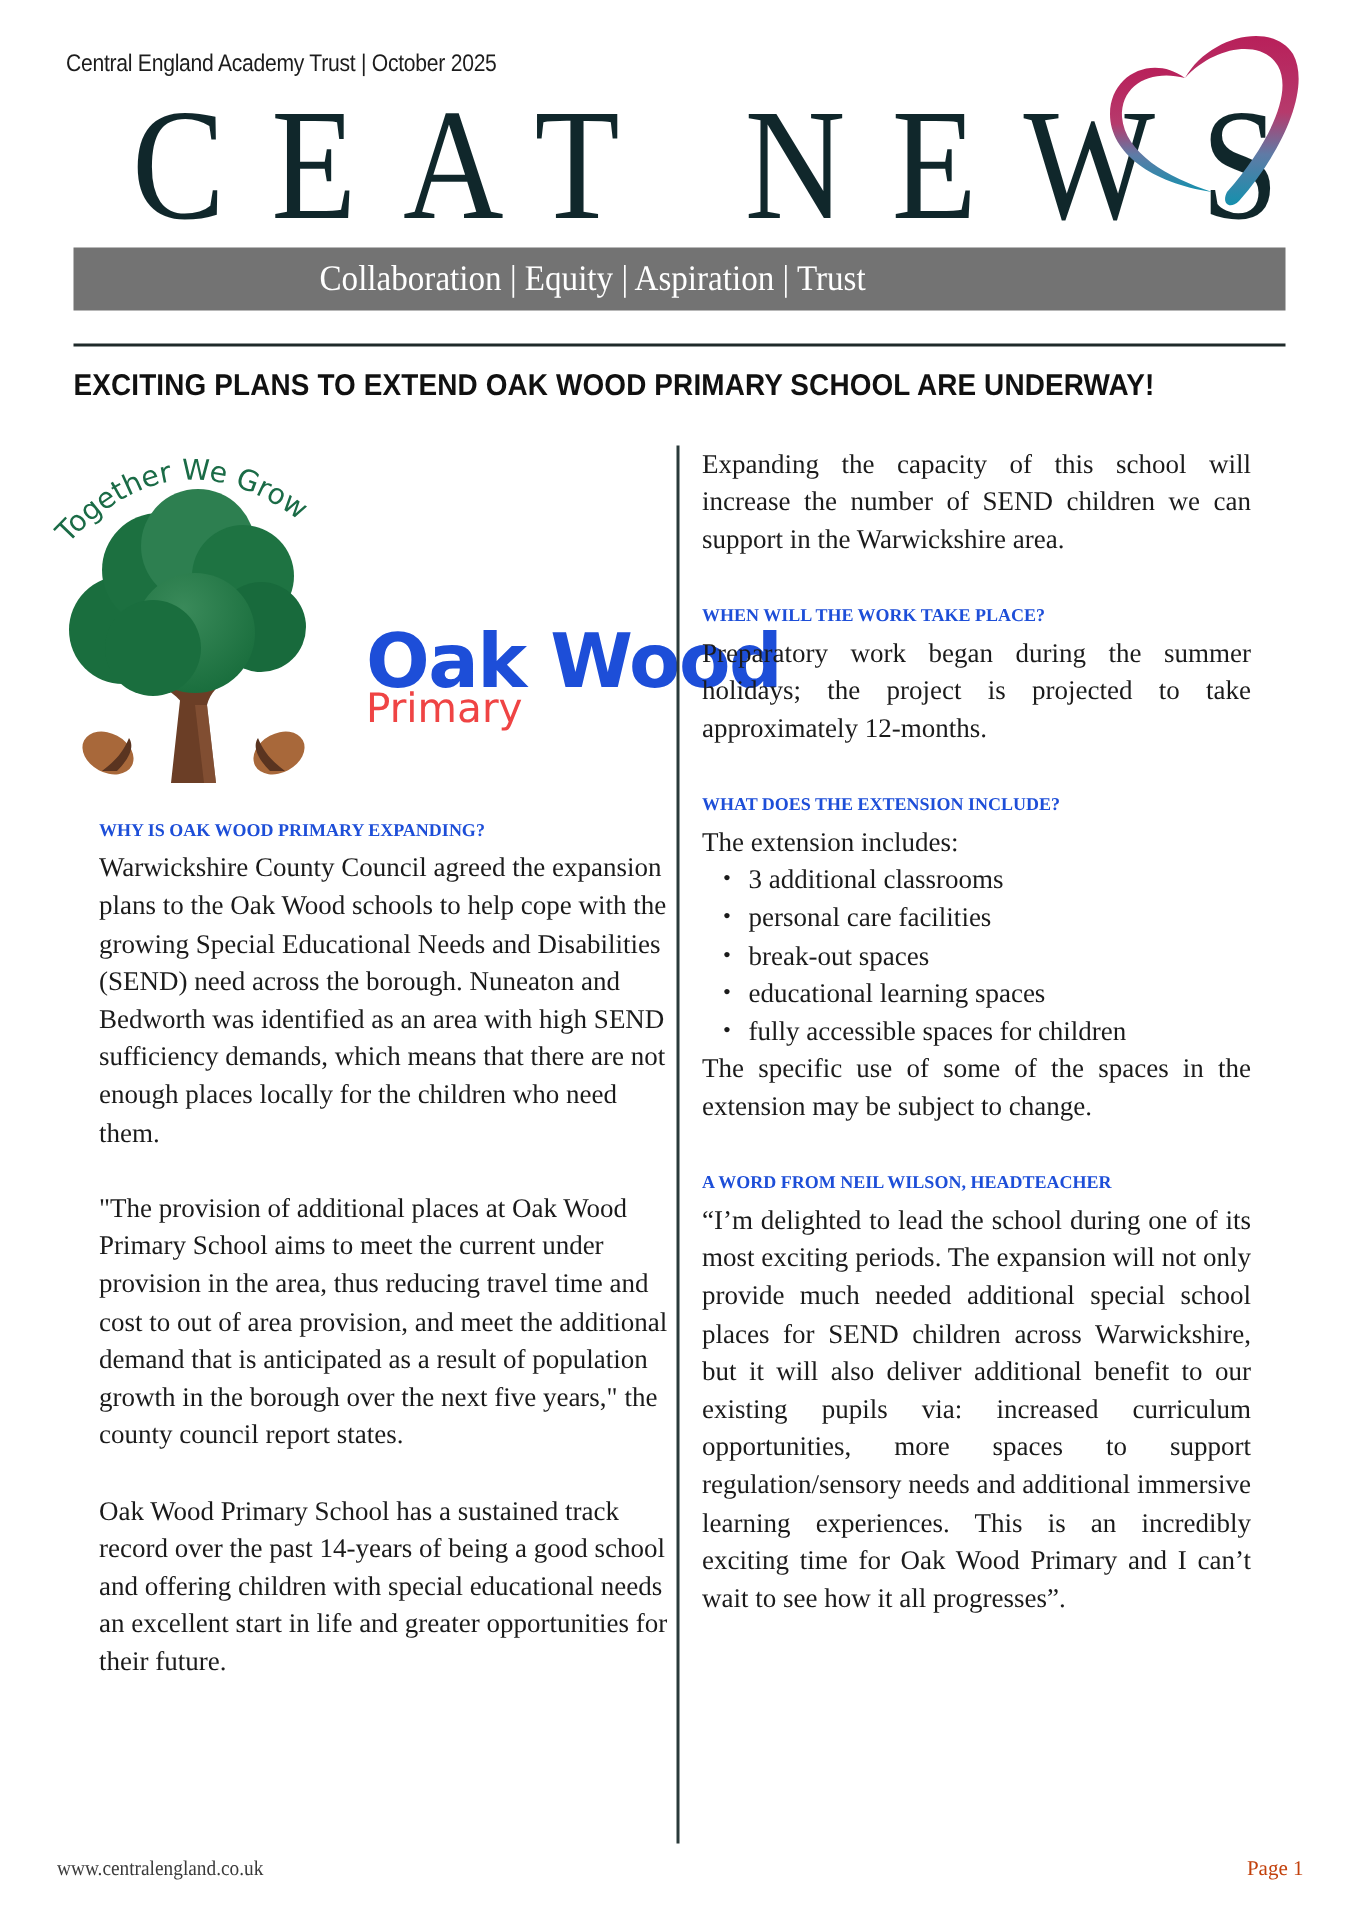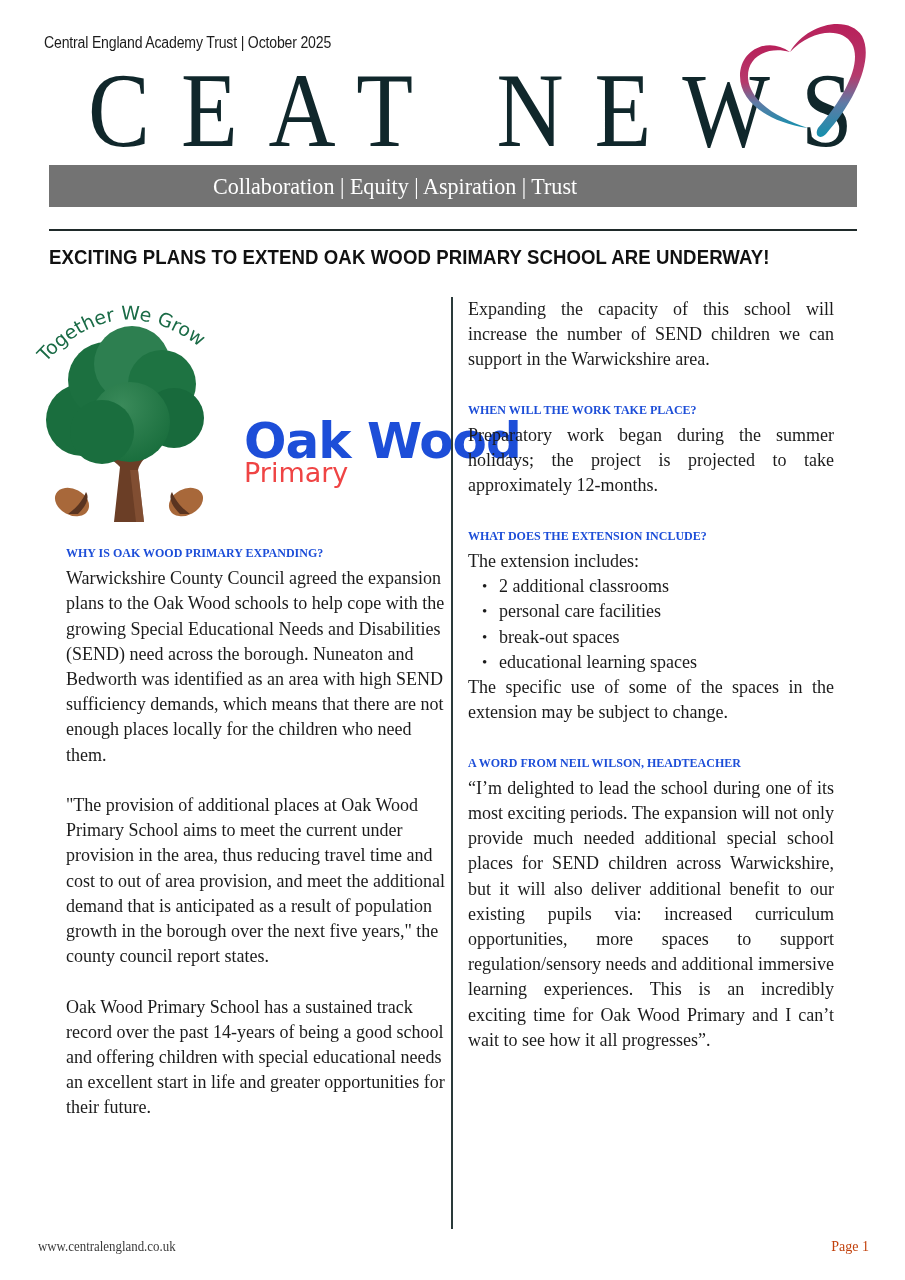--- a/index.html
+++ b/index.html
@@ -159,24 +159,25 @@
 
 <div class="col col-right">
   <p>Expanding the capacity of this school will increase the number of SEND children we can support in the Warwickshire area.</p>
   <div class="gap"></div>
   <h3>WHEN WILL THE WORK TAKE PLACE?</h3>
   <p>Preparatory work began during the summer holidays; the project is projected to take approximately 12-months.</p>
   <div class="gap"></div>
   <h3 style="width:300px;">WHAT DOES THE EXTENSION INCLUDE?</h3>
   <p style="text-align:left;">The extension includes:</p>
   <ul>
-    <li>2 additional classrooms</li>
+    <li>3 additional classrooms</li>
     <li>personal care facilities</li>
     <li>break-out spaces</li>
     <li>educational learning spaces</li>
+    <li>fully accessible spaces for children</li>
   </ul>
   <p>The specific use of some of the spaces in the extension may be subject to change.</p>
   <div class="gap"></div>
   <h3 style="width:300px;">A WORD FROM NEIL WILSON, HEADTEACHER</h3>
   <p>“I’m delighted to lead the school during one of its most exciting periods. The expansion will not only provide much needed additional special school places for SEND children across Warwickshire, but it will also deliver additional benefit to our existing pupils via: increased curriculum opportunities, more spaces to support regulation/sensory needs and additional immersive learning experiences. This is an incredibly exciting time for Oak Wood Primary and I can’t wait to see how it all progresses”.</p>
 </div>
 
 <div class="footer-left">www.centralengland.co.uk</div>
 <div class="footer-right">Page 1</div>
 

